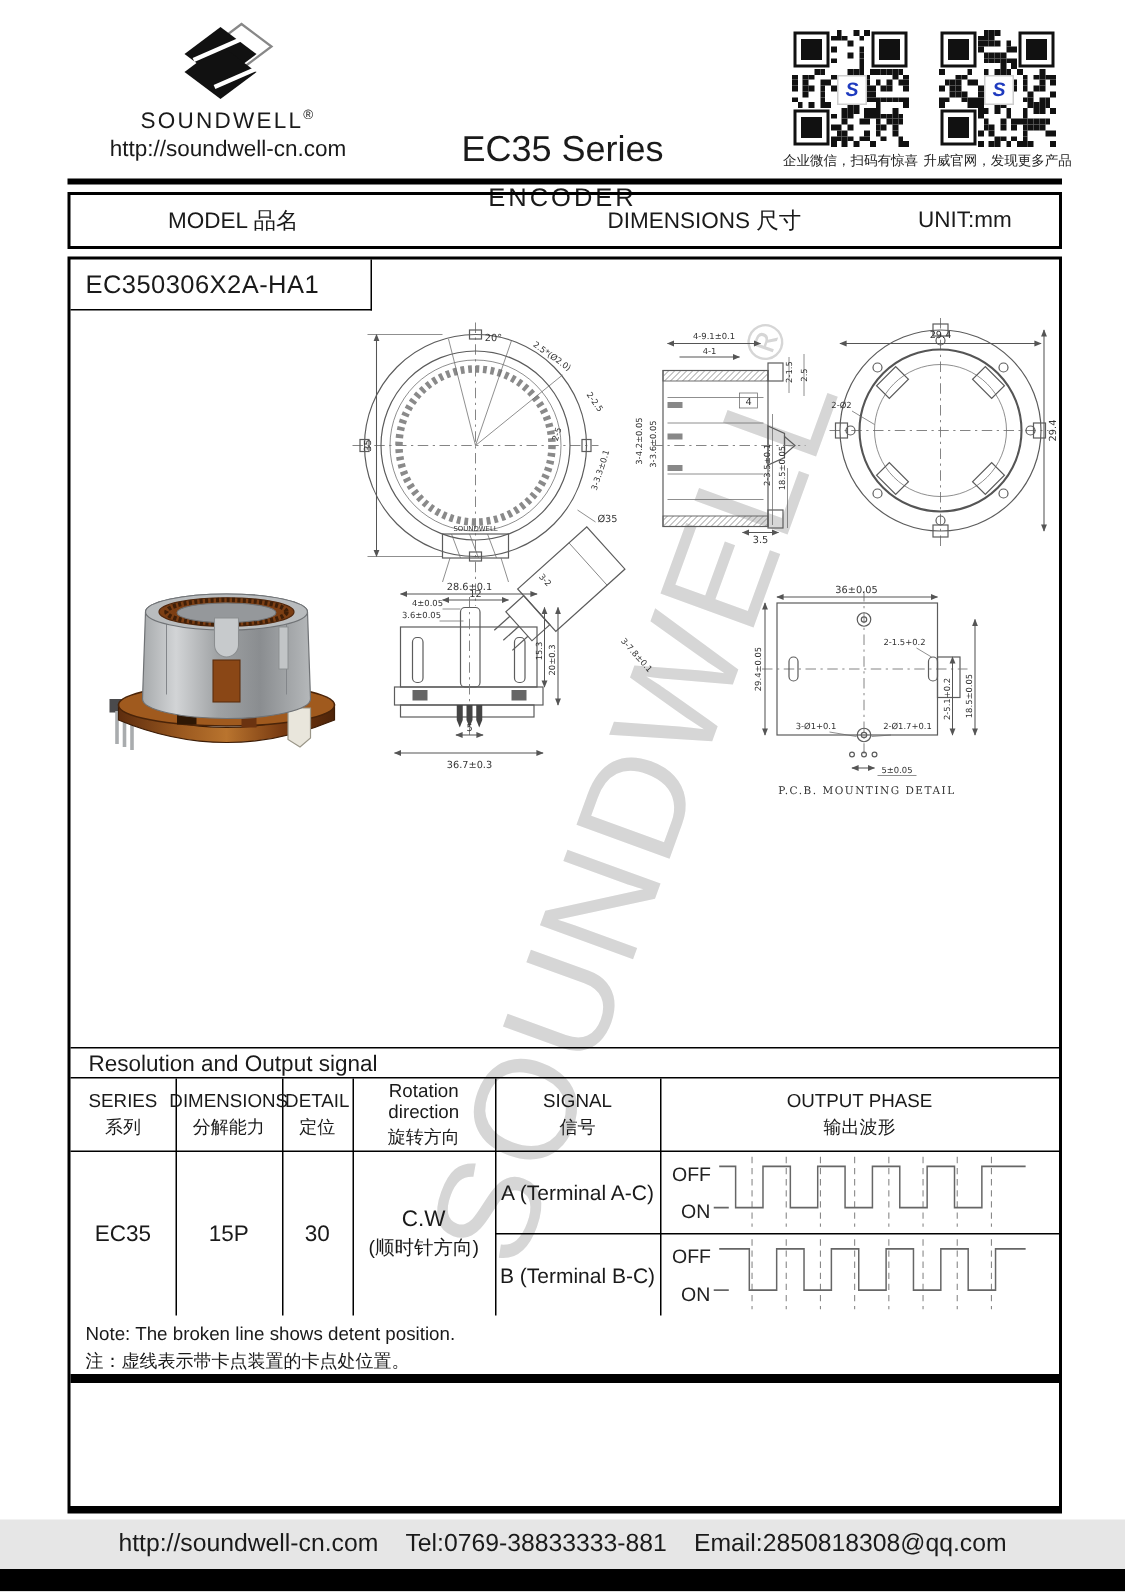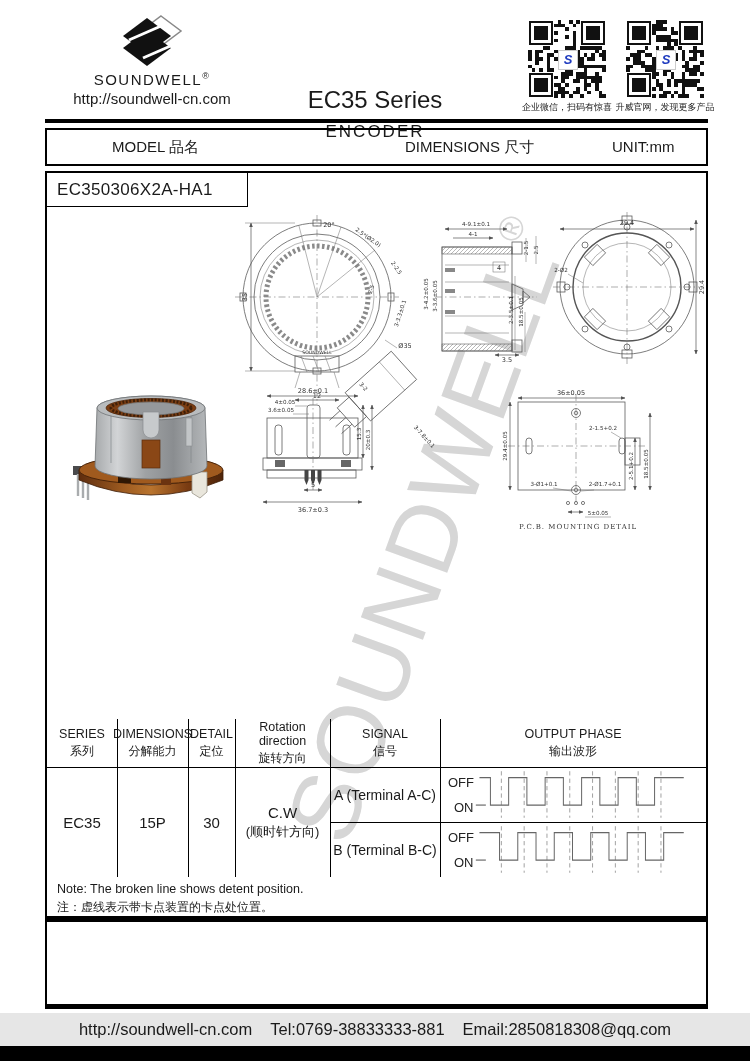--- a/index.html
+++ b/index.html
@@ -396,20 +396,21 @@
   <div class="abs" id="top-rule"></div>
 
   <div class="abs" id="spec-bar">
     <span style="left:65px">MODEL 品名</span>
     <span style="left:358px">DIMENSIONS 尺寸</span>
     <span style="left:565px">UNIT:mm</span>
   </div>
 
   <div class="abs" id="main-box">
     <div class="abs" id="model-box">EC350306X2A-HA1</div>
+    <div class="abs" id="section-title">Resolution and Output signal</div>
 
     <div class="abs" id="spec-table">
       <div class="colb" style="left:0;width:70px;"></div>
       <div class="colb" style="left:70px;width:71px;"></div>
       <div class="colb" style="left:141px;width:47px;"></div>
       <div class="colb" style="left:188px;width:95px;"></div>
       <div class="colb" style="left:283px;width:110px;"></div>
       <div id="tbl-hline1"></div>
       <div id="tbl-hline2"></div>
 

